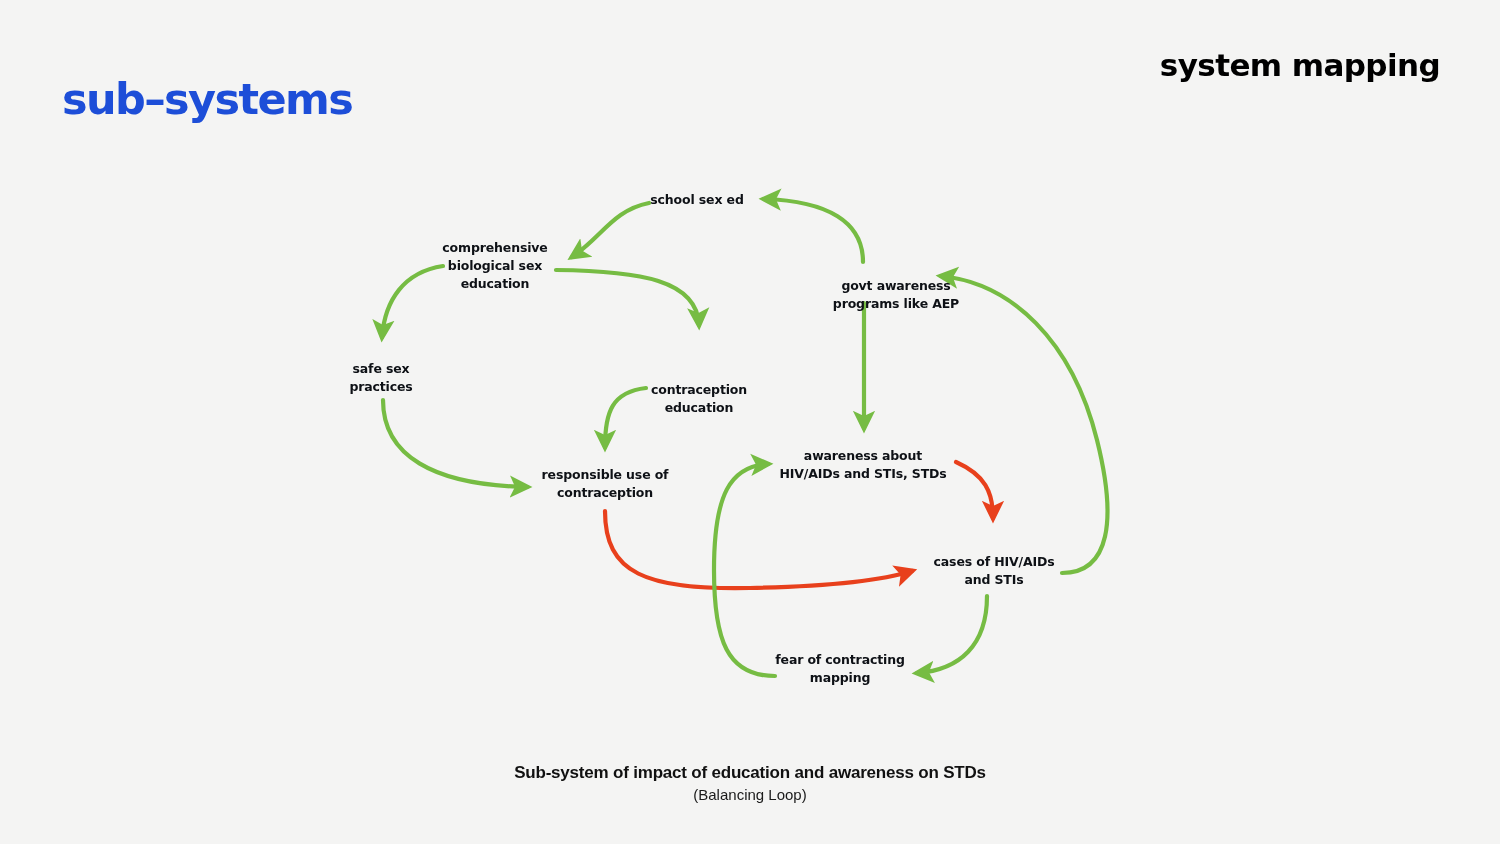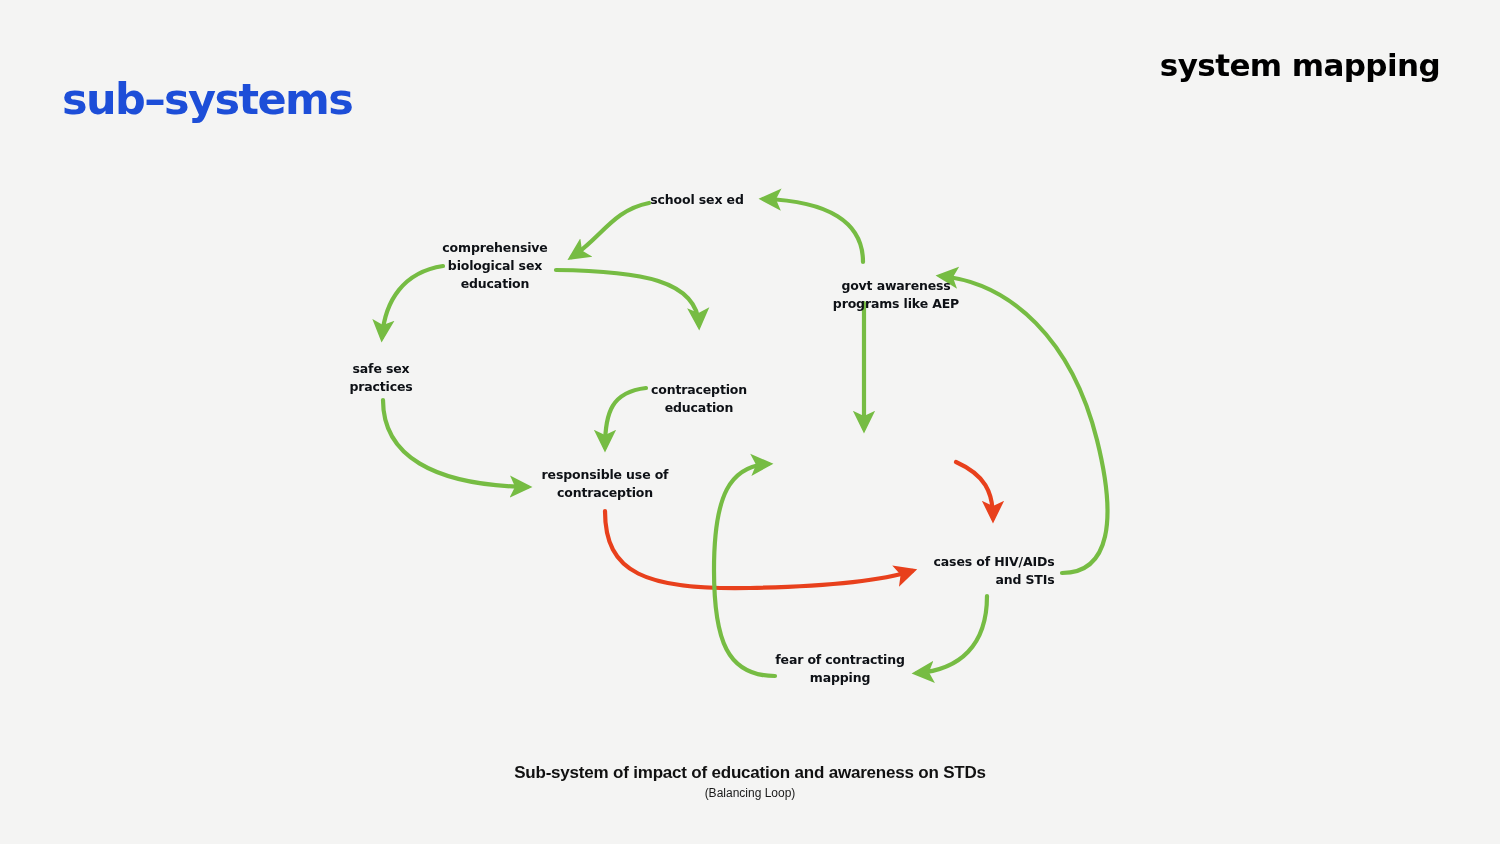--- a/index.html
+++ b/index.html
@@ -86,21 +86,21 @@
   #caption-main {
     font-family: "Liberation Sans", sans-serif;
     font-size: 17px;
     font-weight: 700;
     color: #111111;
     line-height: 1.35;
     letter-spacing: -0.2px;
   }
   #caption-sub {
     font-family: "Liberation Sans", sans-serif;
-    font-size: 12px;
+    font-size: 15px;
     font-weight: 400;
     color: #1a1a1a;
     line-height: 1.35;
   }
 </style>
 </head>
 <body>
 
 <div id="slide-title">sub–systems</div>
 
@@ -157,22 +157,24 @@
 
   <div class="node" style="left:381px; top:378px;">safe sex
 practices</div>
 
   <div class="node" style="left:699px; top:364px;margin-top:35px;">contraception
 education</div>
 
   <div class="node" style="left:605px; top:484px;">responsible use of
 contraception</div>
 
+  <div class="node" style="left:863px; top:465px;">awareness about
+HIV/AIDs and STIs, STDs</div>
 
-  <div class="node" style="left:994px; top:571px;text-align:right;">cases of HIV/AIDs
+  <div class="node" style="left:994px; top:571px;">cases of HIV/AIDs
 and STIs</div>
 
   <div class="node" style="left:840px; top:669px;">fear of contracting
 mapping</div>
 
 </div>
 
 <div id="caption">
   <div id="caption-main">Sub-system of impact of education and awareness on STDs</div>
   <div id="caption-sub">(Balancing Loop)</div>

